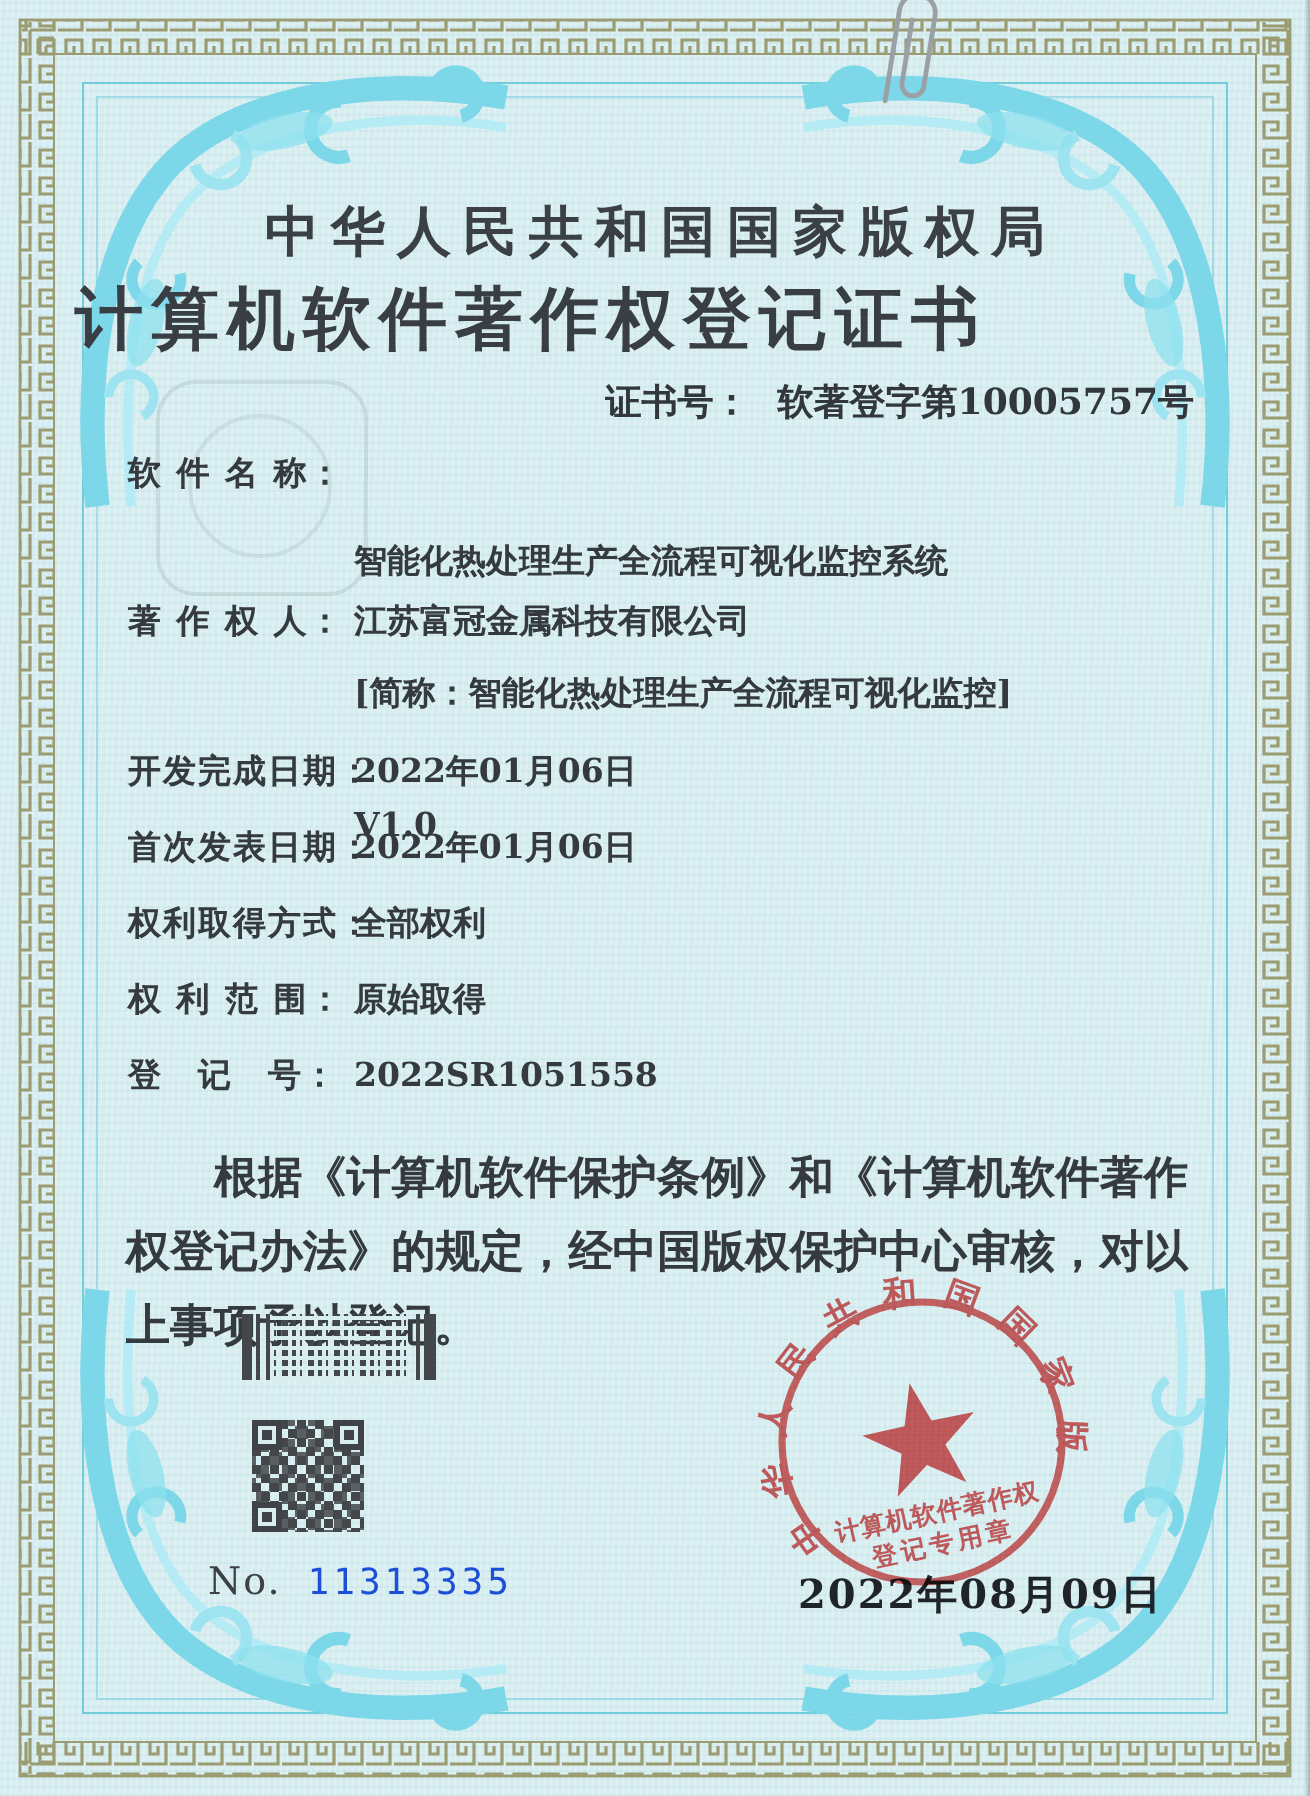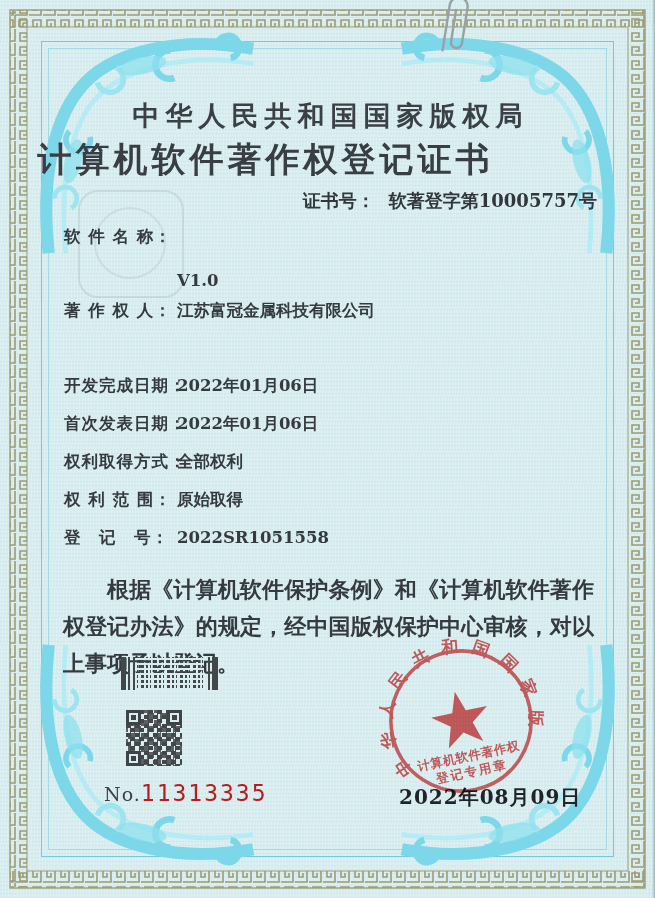--- a/index.html
+++ b/index.html
@@ -67,22 +67,22 @@
   .qrcode{position:absolute;left:126px;top:710px;width:56px;height:56px;
     background:
       repeating-conic-gradient(#43474a 0 25%, transparent 0 50%) 0 0/ 9px 9px,
       repeating-conic-gradient(rgba(67,71,74,.85) 0 25%, transparent 0 50%) 2px 3px/ 13px 13px;
   }
   .qf{position:absolute;width:15px;height:15px;border:3px solid #3f4347;background:#d7edf0;box-sizing:border-box;}
   .qf::after{content:"";position:absolute;left:2px;top:2px;width:5px;height:5px;background:#3f4347;}
   .qf-tl{left:0;top:0;} .qf-tr{right:0;top:0;} .qf-bl{left:0;bottom:0;}
 
   .serial{position:absolute;left:104px;top:780px;font-size:19px;color:#3c4146;letter-spacing:1px;}
-  .serial .num{color:#b91c1c;font-family:"DejaVu Sans Mono","Liberation Mono",monospace;
-    font-size:23px;letter-spacing:2px;margin-left:0;}
+  .serial .num{color:#1d4ed8;font-family:"DejaVu Sans Mono","Liberation Mono",monospace;
+    font-size:18px;letter-spacing:2px;margin-left:13px;}
 
   .issue-date{position:absolute;left:399px;top:784px;font-size:20px;font-weight:700;color:#1f2428;letter-spacing:1px;}
   .seal{position:absolute;left:376px;top:636px;width:170px;height:170px;
     transform:rotate(-12deg);mix-blend-mode:multiply;opacity:.92;}
   .seal text{font-family:"DejaVu Serif","Liberation Serif",serif;font-weight:700;fill:#dd5252;}
   .seal .arc-text{font-size:17px;letter-spacing:12px;}
   .seal .seal-line1{font-size:12.5px;letter-spacing:.5px;}
   .seal .seal-line2{font-size:12.5px;letter-spacing:2px;}
 </style>
 </head>
@@ -171,20 +171,22 @@
 
 <div class="authority">中华人民共和国国家版权局</div>
 <div class="cert-title">计算机软件著作权登记证书</div>
 <div class="cert-no">
   <span>证书号：</span><span class="gap"></span><span>软著登字第10005757号</span>
 </div>
 
 <div class="field-row" style="top:226px;">
   <span class="field-label">软 件 名 称：</span>
   <div class="field-values">
+    <div>智能化热处理生产全流程可视化监控系统</div>
+    <div>[简称：智能化热处理生产全流程可视化监控]</div>
     <div>V1.0</div>
   </div>
 </div>
 <div class="field-row" style="top:300px;">
   <span class="field-label">著 作 权 人：</span>
   <div class="field-values"><div>江苏富冠金属科技有限公司</div></div>
 </div>
 <div class="field-row" style="top:375px;">
   <span class="field-label">开发完成日期：</span>
   <div class="field-values"><div>2022年01月06日</div></div>

